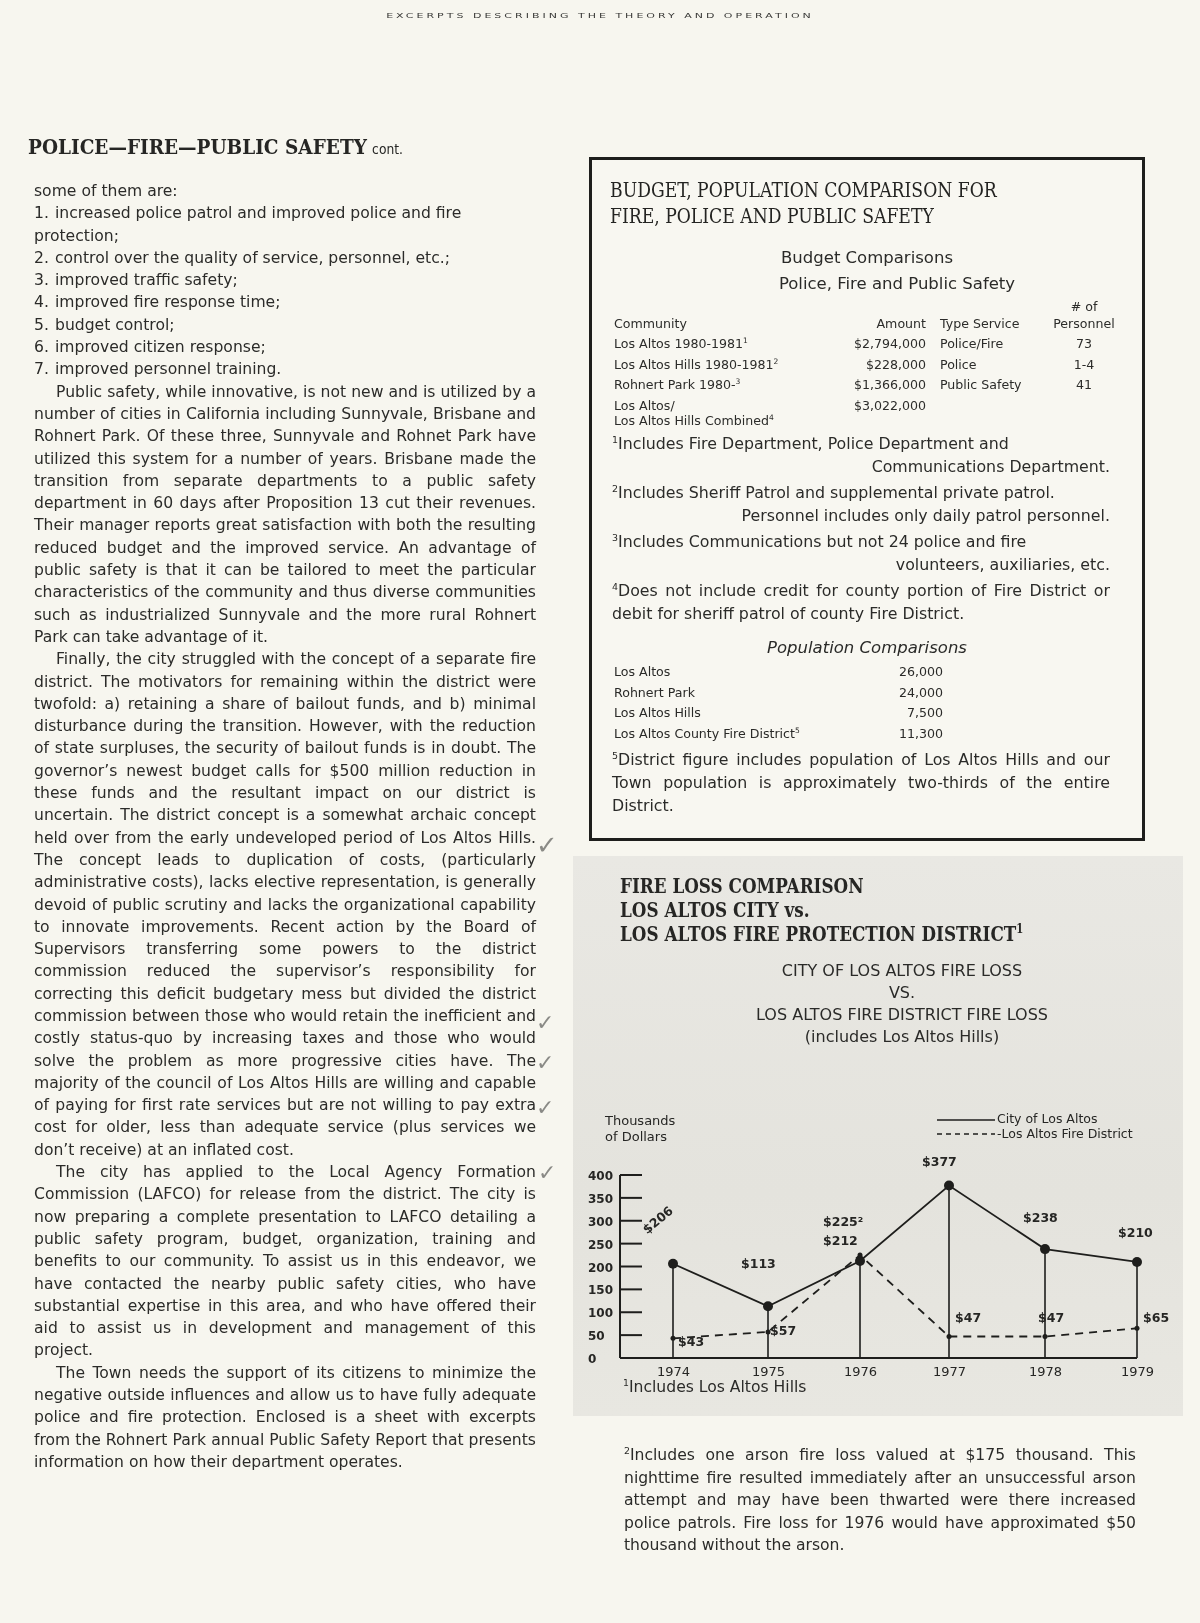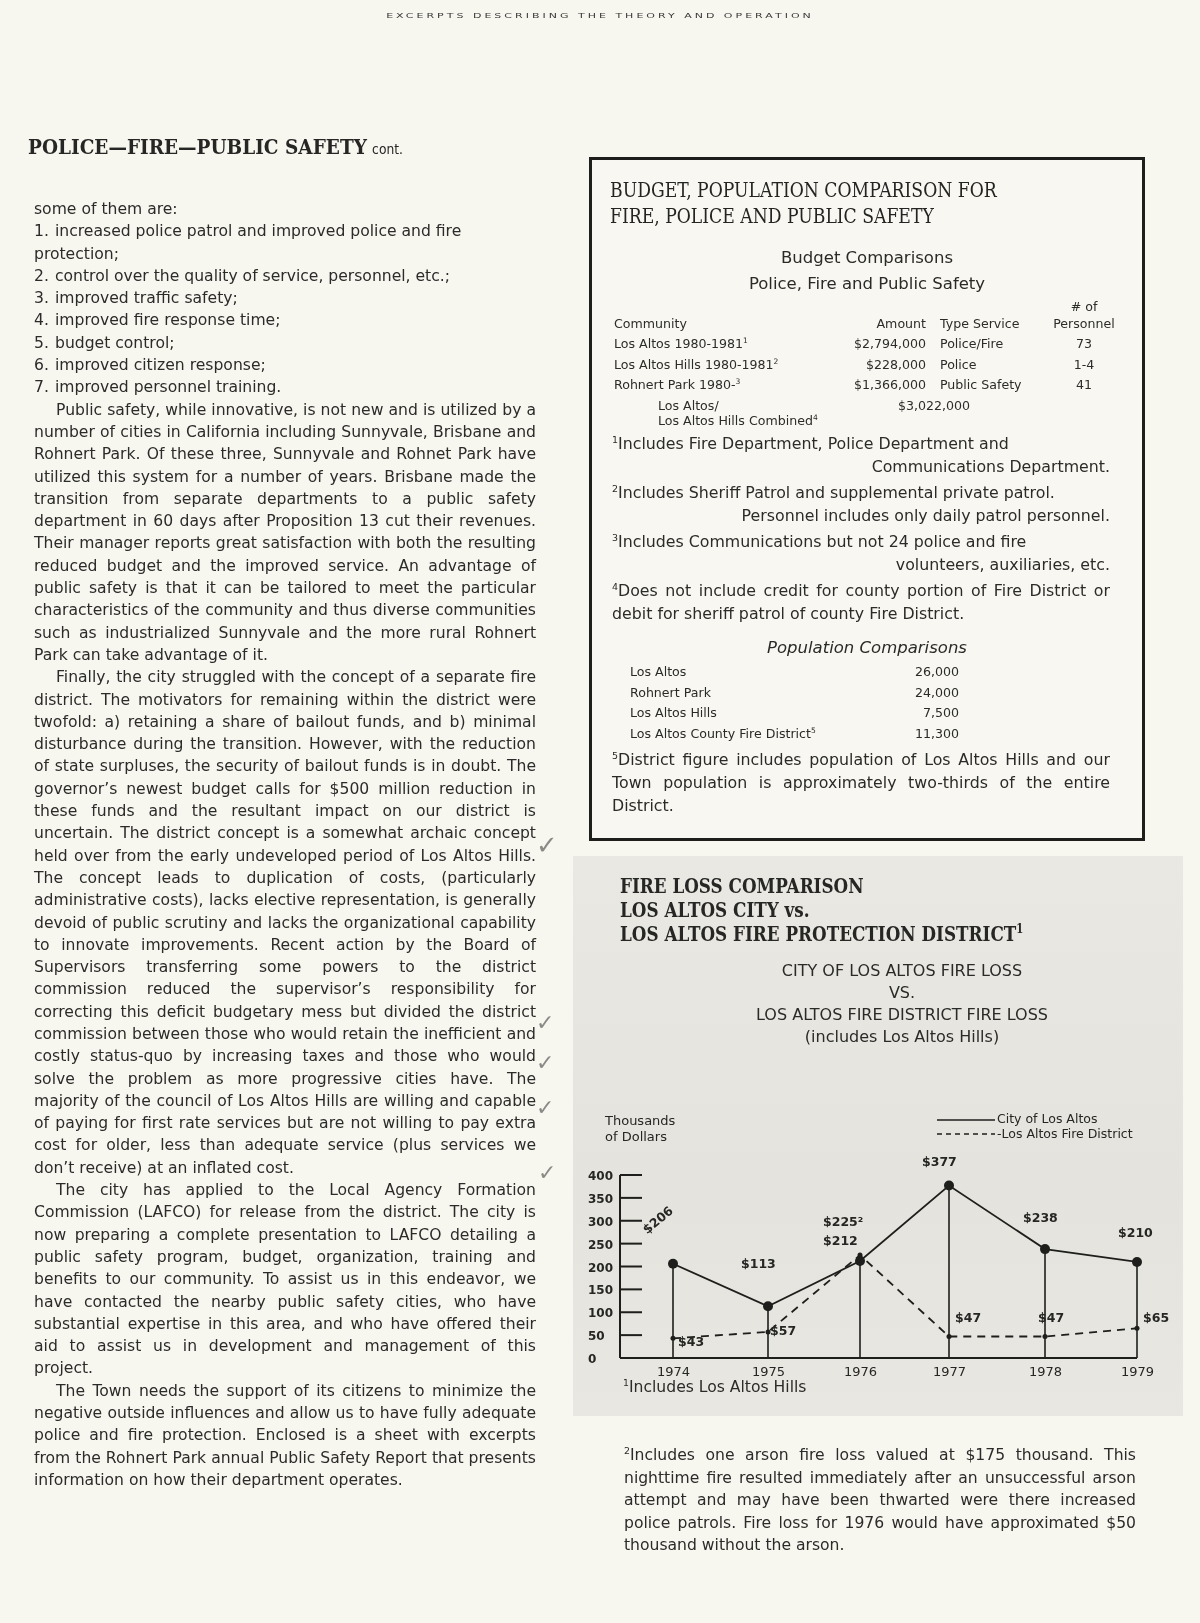--- a/index.html
+++ b/index.html
@@ -17,55 +17,54 @@
   }
   .section-title {
     left:28px; top:134px; font-family:"DejaVu Serif", serif; font-size:21px;
     font-weight:bold; color:#262624; transform:scaleX(0.88); transform-origin:left;
     white-space:nowrap;
   }
   .section-title .cont { font-family:"DejaVu Sans", sans-serif; font-weight:normal; font-size:14px; margin-left:6px; }
   .left-col {
     left:34px; top:180px; width:502px; font-size:15.6px; line-height:22.3px;
     color:#2b2b29;
-    margin-top:18px;
   }
   .left-col p { margin:0; text-align:justify; text-indent:22px; }
   .left-col .intro { text-indent:0; }
   .left-col ol { list-style:none; margin:0; padding:0; }
   .left-col li { padding-left:21px; text-indent:-21px; }
   .left-col li .num { display:inline-block; width:21px; text-indent:0; }
 
   .budget-box {
     left:589px; top:157px; width:556px; height:684px;
     border:3px solid #1e1e1c; box-sizing:border-box; background:#f8f7f1;
   }
   .box-title {
     left:18px; top:17px; font-family:"DejaVu Serif", serif; font-size:20px; line-height:26px;
     color:#242422; transform:scaleX(0.86); transform-origin:left; white-space:nowrap;
   }
   .center { text-align:center; left:0; width:550px; }
   .sub1 { top:88px; font-size:16.5px; }
-  .sub2 { top:114px; font-size:16.5px; }
+  .sub2 { top:114px; font-size:16.5px;padding-left:30px; }
   .btable { left:22px; top:138px; width:515px; font-size:12.6px; color:#2c2c2a; }
   .btable .row { position:relative; height:20.5px; }
   .btable .c1 { position:absolute; left:0; }
   .btable .c2 { position:absolute; left:200px; width:112px; text-align:right; }
   .btable .c3 { position:absolute; left:326px; }
   .btable .c4 { position:absolute; left:430px; width:80px; text-align:center; }
   .btable .hdr { height:38px; }
   .btable .hdr span { top:18px; }
   .btable .hdr .c4 { top:0; line-height:17px; }
   .combined .c1 { line-height:15px; }
   .notes { left:20px; top:272px; width:498px; font-size:15.8px; line-height:23px; color:#2b2b29; }
   .notes .fn { text-align:justify; text-indent:0; margin-bottom:3px; }
   .notes .fn .hang { padding-left:18px; display:block; text-align:right;}
   sup { font-size:0.6em; vertical-align:super; line-height:0; }
   .pop-title { top:478px; font-size:16.5px;font-style:italic; }
-  .ptable { left:22px; top:504px; width:360px; font-size:12.6px;margin-left:16px; }
+  .ptable { left:22px; top:504px; width:360px; font-size:12.6px; }
   .ptable .row { position:relative; height:20.7px; }
   .ptable .c1 { position:absolute; left:0; }
   .ptable .c2 { position:absolute; left:229px; width:100px; text-align:right; }
   .pop-note { left:20px; top:588px; width:498px; font-size:15.8px; line-height:23px; text-align:justify; }
 
   .chart-panel {
     left:573px; top:856px; width:610px; height:560px;
     background:linear-gradient(180deg,#e9e8e3 0%,#e4e3dd 60%,#e8e7e1 100%);
   }
   .chart-title {
@@ -137,21 +136,21 @@
       <span class="c2">$228,000</span>
       <span class="c3">Police</span>
       <span class="c4">1-4</span>
     </div>
     <div class="row">
       <span class="c1"><span>Rohnert Park 1980-</span><sup>3</sup></span>
       <span class="c2">$1,366,000</span>
       <span class="c3">Public Safety</span>
       <span class="c4">41</span>
     </div>
-    <div class="row combined" style="height:34px;margin-left:44px;">
+    <div class="row combined" style="height:34px;">
       <span class="c1"><span>Los Altos/</span><br><span>Los Altos Hills Combined</span><sup>4</sup></span>
       <span class="c2">$3,022,000</span>
     </div>
   </div>
 
   <div class="abs notes">
     <div class="fn"><sup>1</sup><span>Includes Fire Department, Police Department and</span><span class="hang">Communications Department.</span></div>
     <div class="fn"><sup>2</sup><span>Includes Sheriff Patrol and supplemental private patrol.</span><span class="hang">Personnel includes only daily patrol personnel.</span></div>
     <div class="fn"><sup>3</sup><span>Includes Communications but not 24 police and fire</span><span class="hang">volunteers, auxiliaries, etc.</span></div>
     <div class="fn"><sup>4</sup><span>Does not include credit for county portion of Fire District or debit for sheriff patrol of county Fire District.</span></div>

